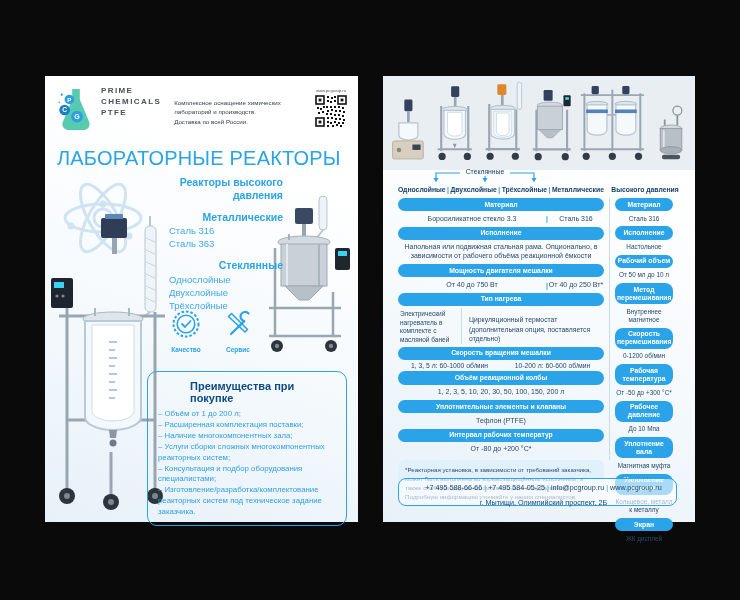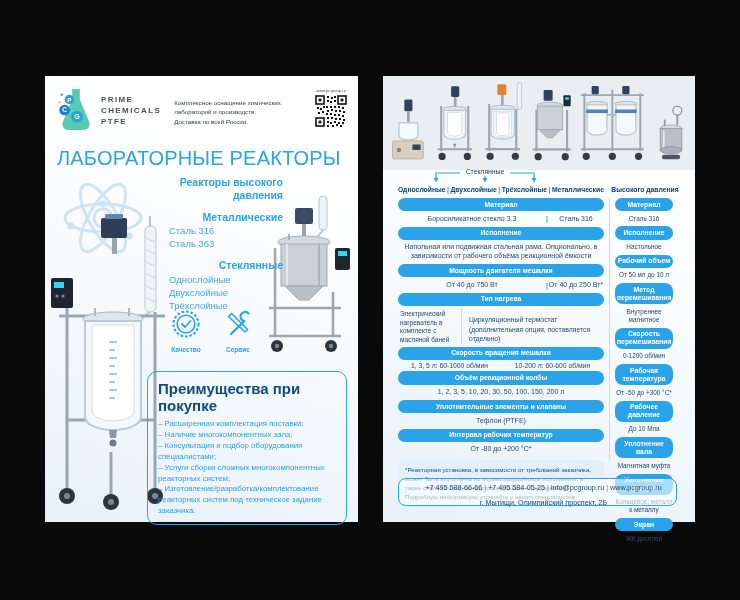--- a/index.html
+++ b/index.html
@@ -5,41 +5,41 @@
   * { margin:0; padding:0; box-sizing:border-box; }
   html,body { width:740px; height:600px; background:#0a0a0a; overflow:hidden;
               font-family:"Liberation Sans", sans-serif; }
   .canvas { position:relative; width:740px; height:600px; background:#0a0a0a; }
   .page { position:absolute; top:76px; height:446px; background:linear-gradient(200deg,#ffffff 20%,#f6fafd 55%,#e7f1f8 100%); }
   .page-left  { left:45px;  width:313px; }
   .page-right { left:383px; width:312px; }
 
   
   .pcg-header { position:absolute; top:10px; left:12px; right:10px; height:58px; display:flex; }
-  .logo-name { margin-left:6px; margin-top:9px; font-size:8px; font-weight:bold;
+  .logo-name { margin-left:6px; font-size:8px; font-weight:bold;
                letter-spacing:1.4px; color:#4b5157; line-height:1.35; }
   .tagline { margin-left:13px; margin-top:12px; width:132px; font-size:6.2px;
              color:#33434f; line-height:1.5; }
   .qr-wrap { margin-left:auto; margin-top:2px; text-align:center; }
   .qr-caption { font-size:4.2px; color:#4b5157; margin-bottom:1px; }
   .front-title { position:absolute; top:71px; left:12px; width:292px; font-size:20px;
                  font-weight:normal; color:#2aa3e8; letter-spacing:.2px; white-space:nowrap; }
   .atom { position:absolute; top:98px; left:14px; }
   .reactor-main { position:absolute; top:136px; left:4px; }
   .reactor-steel { position:absolute; top:120px; left:210px; }
   .sections { position:absolute; top:100px; left:124px; width:114px; }
   .sec-h { font-size:10.5px; font-weight:bold; color:#2aa3e8; line-height:1.25;text-align:right; }
   .sec-i { font-size:9.5px; color:#3fa8e6; line-height:1.37; }
   .sec-gap { height:9px; }
   .features { position:absolute; top:233px; left:126px; display:flex; gap:22px; }
   .feature { text-align:center; }
   .feature-label { font-size:6.5px; font-weight:bold; color:#2aa3e8; margin-top:3px; }
   .benefits { position:absolute; top:295px; left:102px; width:200px; min-height:141px;
               border:1.5px solid #2aa3e8; border-radius:10px; padding:8px 10px 7px; }
-  .benefits-title { font-size:15px; font-weight:bold; color:#0d4a85; margin-bottom:5px; }
+  .benefits-title { font-size:11px; font-weight:bold; color:#0d4a85; margin-bottom:5px;padding-left:32px; }
   .benefit-item { font-size:7.8px; color:#2f9fe0; line-height:1.4; }
 
   
   .strip { position:absolute; top:0; left:0; right:0; height:94px; background:#e9eef3;
            display:flex; align-items:flex-end; justify-content:center; gap:7px; padding:0 6px 4px; }
   .bracket { position:absolute; top:94px; left:15px; width:180px; height:16px; }
   .bracket-label { position:absolute; left:87px; top:-2px; transform:translateX(-50%);
                    font-size:6.8px; color:#16406b; white-space:nowrap; }
   .col-labels { position:absolute; top:110px; left:15px; width:206px; display:flex;
                 align-items:center; justify-content:space-between; }
@@ -277,24 +277,25 @@
         <svg width="30" height="30" viewBox="0 0 30 30">
           <path d="M25.5 4.5 a4.6 4.6 0 1 0 -4.2 7.6 L8 25" fill="none" stroke="#2aa3e8" stroke-width="2.2" stroke-linecap="round" stroke-linejoin="round"></path>
           <path d="M5.5 7.5 l3 -3 l16 16 l-2.5 2.5 z" fill="none" stroke="#2aa3e8" stroke-width="1.6" stroke-linejoin="round"></path>
         </svg>
         <div class="feature-label">Сервис</div>
       </div>
     </div>
 
     <div class="benefits">
       <div class="benefits-title">Преимущества при покупке</div>
+      <div class="benefit-item">– Объём от 1 до 200 л;</div>
       <div class="benefit-item">– Расширенная комплектация поставки;</div>
       <div class="benefit-item">– Наличие многокомпонентных зала;</div>
+      <div class="benefit-item">– Услуги сборки сложных многокомпонентных реакторных систем;</div>
       <div class="benefit-item">– Консультация и подбор оборудования специалистами;</div>
-      <div class="benefit-item">– Услуги сборки сложных многокомпонентных реакторных систем;</div>
       <div class="benefit-item">– Изготовление/разработка/комплектование реакторных систем под техническое задание заказчика.</div>
     </div>
   </div>
 
   <div class="page page-right">
 
     <div class="strip">
       <svg width="42" height="70" viewBox="0 0 42 70">
         <rect x="17" y="0" width="9" height="13" rx="1.5" fill="#33415c"></rect>
         <rect x="20" y="13" width="3" height="12" fill="#9aa6b2"></rect>

